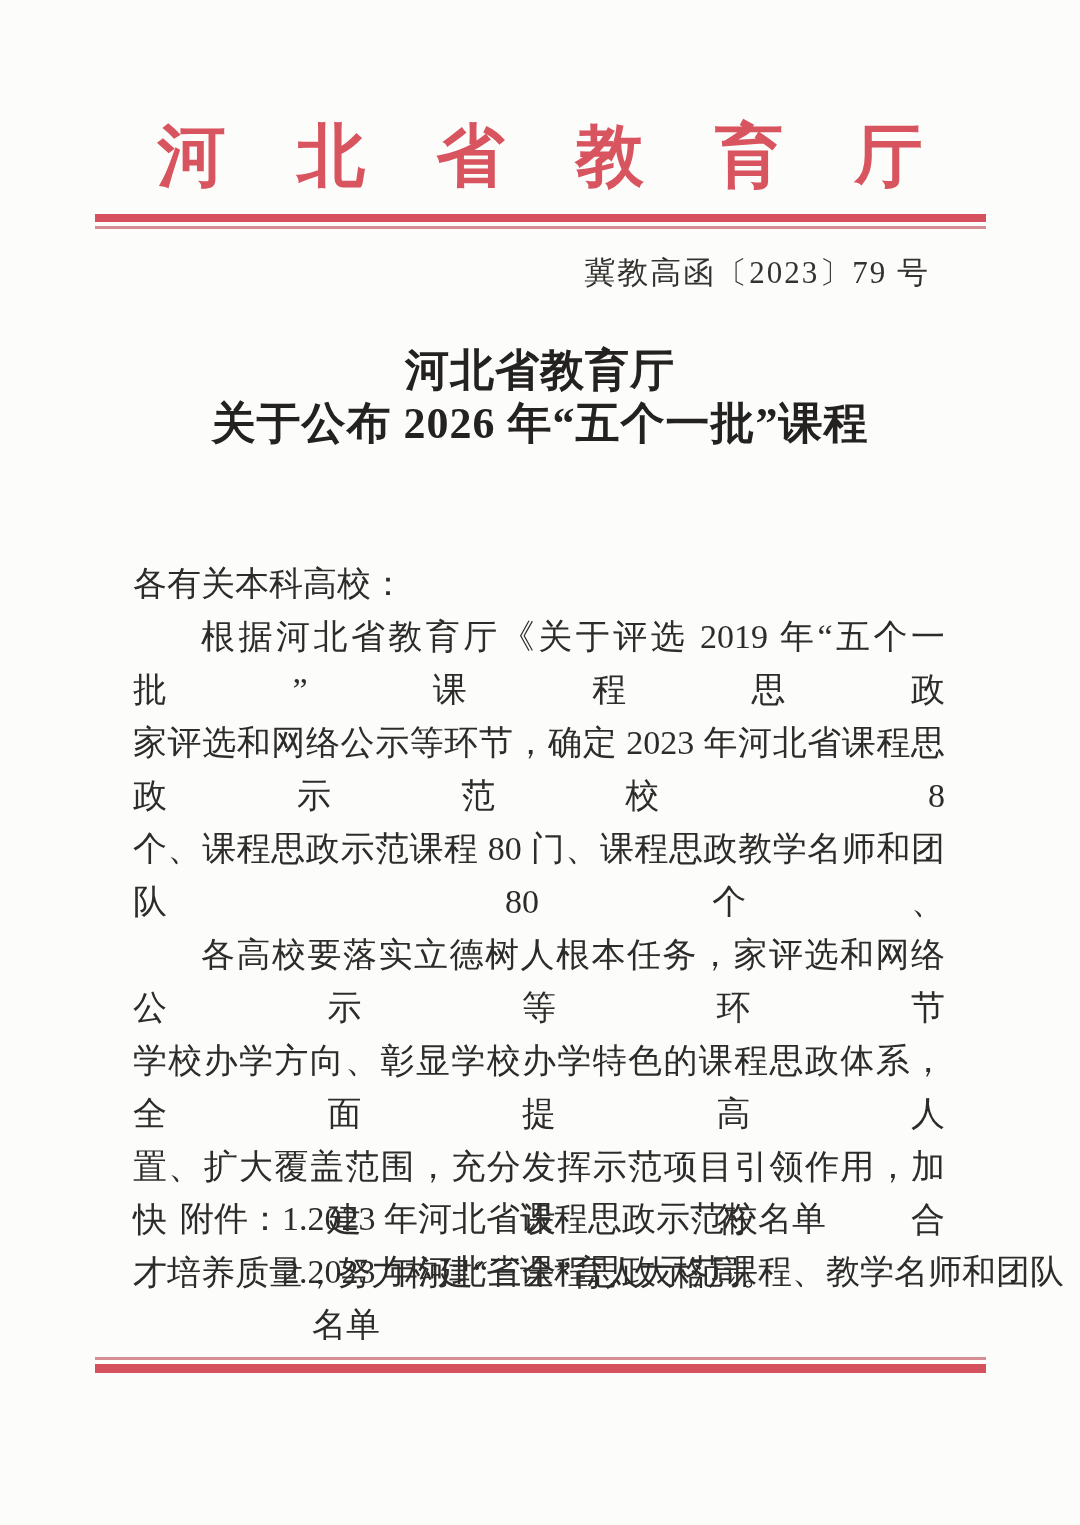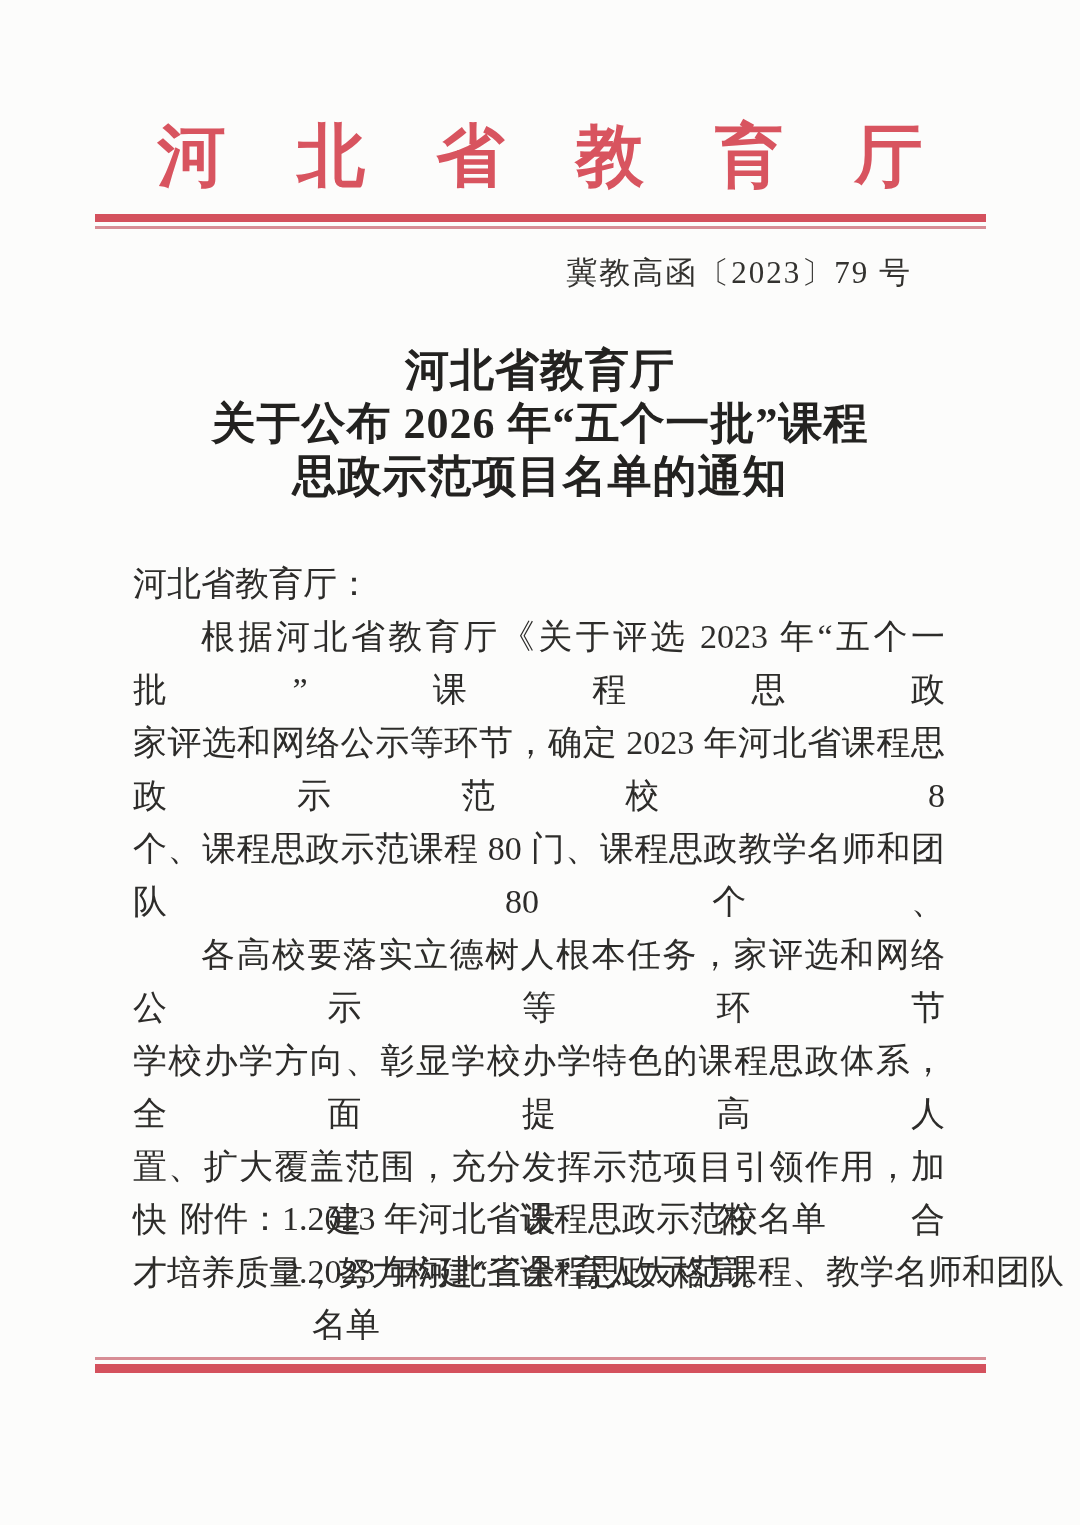--- a/index.html
+++ b/index.html
@@ -46,21 +46,21 @@
     position: absolute;
     left: 95px;
     right: 94px;
     top: 226px;
     height: 3px;
     background: #d78d95;
   }
   .doc-number {
     position: absolute;
     top: 252px;
-    right: 168px;
+    right: 150px;
     font-size: 31px;
     letter-spacing: 2px;
     color: #33322f;
   }
 
   
   .doc-title {
     position: absolute;
     top: 344px;
     left: 0;
@@ -130,27 +130,26 @@
   <h1 class="org-title">河北省教育厅</h1>
 
   <div class="rule-top-thick"></div>
   <div class="rule-top-thin"></div>
 
   <div class="doc-number">冀教高函〔2023〕79 号</div>
 
   <div class="doc-title">
     <div>河北省教育厅</div>
     <div>关于公布 2026 年“五个一批”课程</div>
-    <div>思政示范项目名单的通知</div>
   </div>
 
   <div class="body-block">
-    <div class="line">河北省教育厅：</div>
+    <div class="line">各有关本科高校：</div>
 
-    <div class="line fill indent">根据河北省教育厅《关于评选 2023 年“五个一批”课程思政</div>
+    <div class="line fill indent">根据河北省教育厅《关于评选 2019 年“五个一批”课程思政</div>
     <div class="line fill">家评选和网络公示等环节，确定 2023 年河北省课程思政示范校 8</div>
     <div class="line fill">个、课程思政示范课程 80 门、课程思政教学名师和团队 80 个、</div>
 
     <div class="line fill indent">各高校要落实立德树人根本任务，家评选和网络公示等环节</div>
     <div class="line fill">学校办学方向、彰显学校办学特色的课程思政体系，全面提高人</div>
     <div class="line fill">置、扩大覆盖范围，充分发挥示范项目引领作用，加快建设符合</div>
     <div class="line">才培养质量，努力构建“三全”育人大格局。</div>
   </div>
 
   <div class="attachments">

